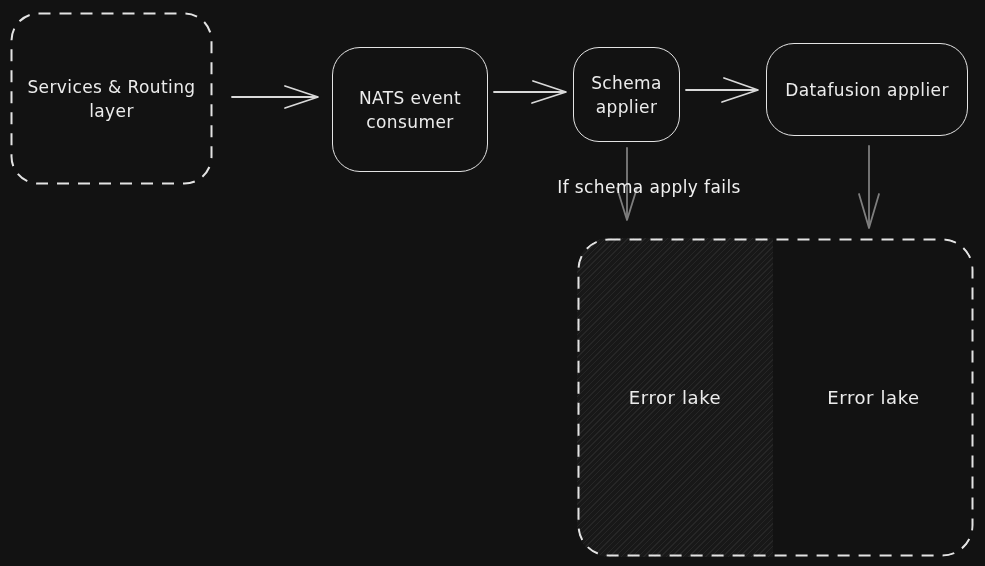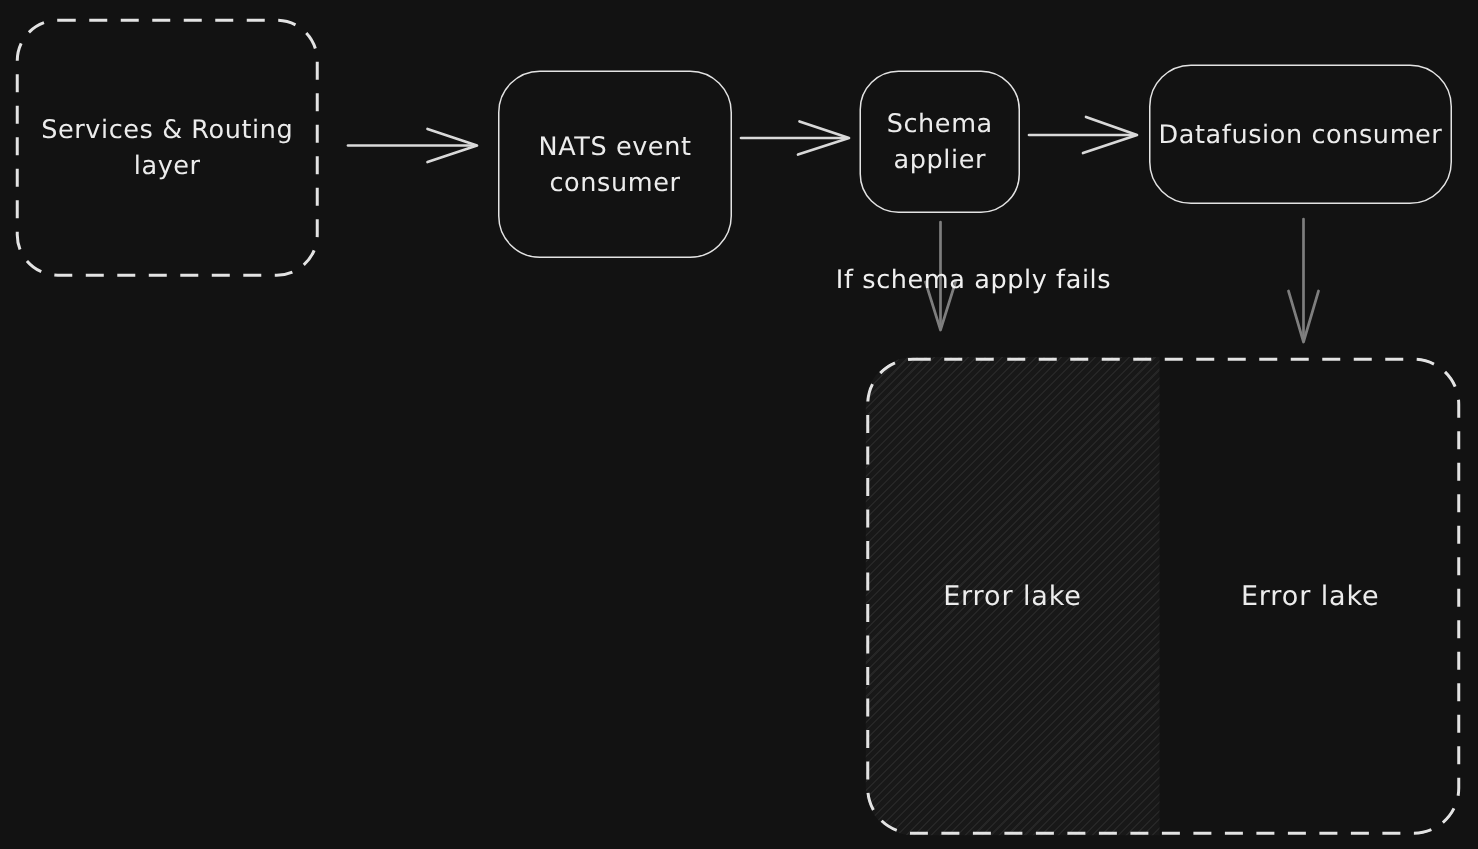--- a/index.html
+++ b/index.html
@@ -112,21 +112,21 @@
     <div class="node-label">Schema
 applier</div>
   </div>
 
   <svg class="arrow white-arrow" style="left:684px;top:68px;" width="80" height="46" viewBox="0 0 80 46" xmlns="http://www.w3.org/2000/svg">
     <path d="M2 22 L72 22"></path>
     <path d="M40 10 L74 22 L38 34"></path>
   </svg>
 
   <div class="node solid-node" style="left:766px;top:43px;width:202px;height:93px;">
-    <div class="node-label">Datafusion consumer</div>
+    <div class="node-label">Datafusion applier</div>
   </div>
 
   <svg class="arrow gray-arrow" style="left:611px;top:146px;" width="32" height="78" viewBox="0 0 32 78" xmlns="http://www.w3.org/2000/svg">
     <path d="M16 2 L16 72"></path>
     <path d="M6 42 L16 74 L26 42"></path>
   </svg>
 
   <div class="fail-label">If schema apply fails</div>
 
   <svg class="arrow gray-arrow" style="left:853px;top:144px;" width="32" height="88" viewBox="0 0 32 88" xmlns="http://www.w3.org/2000/svg">

